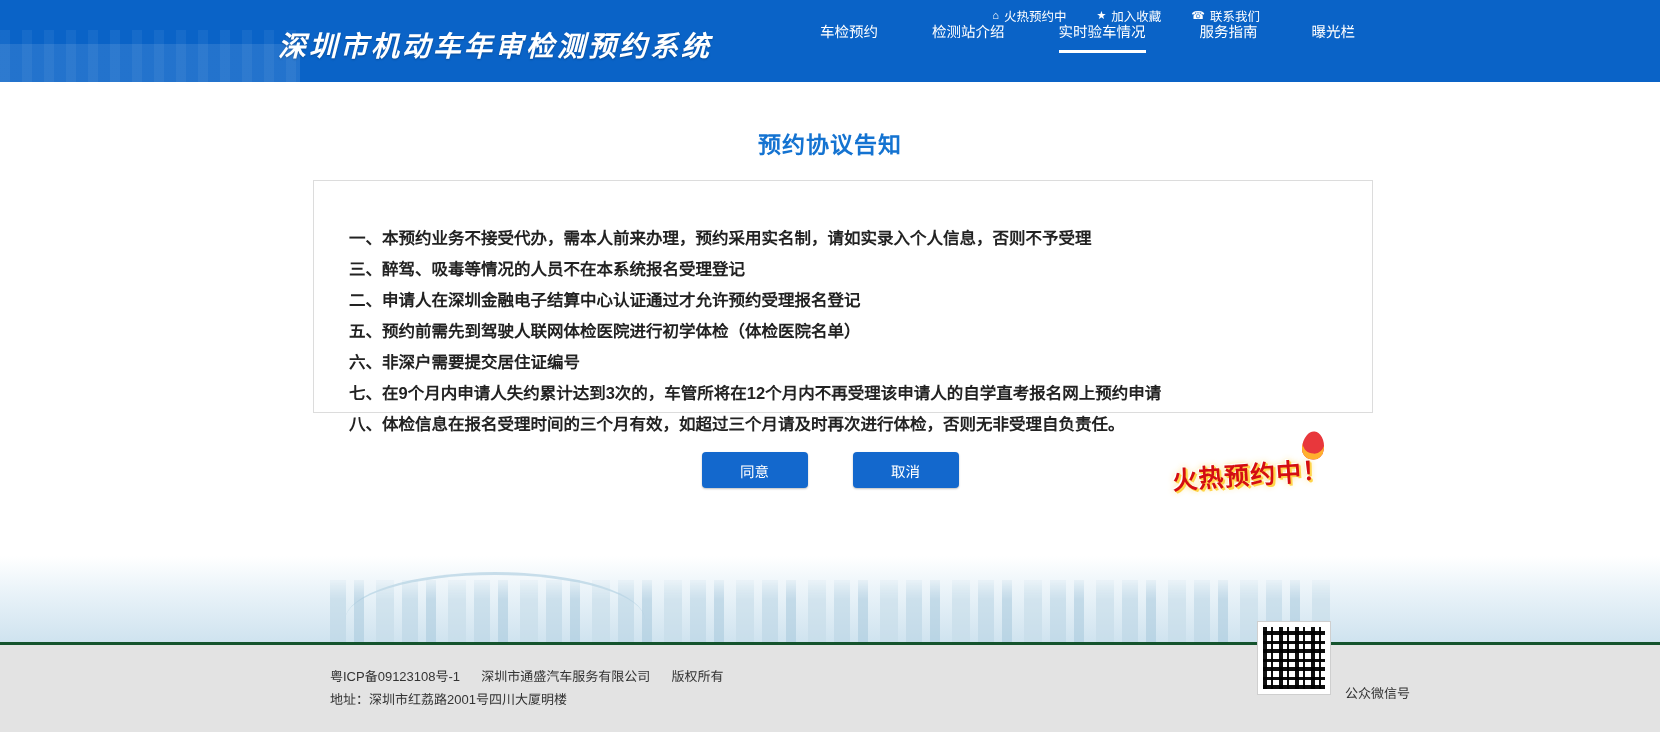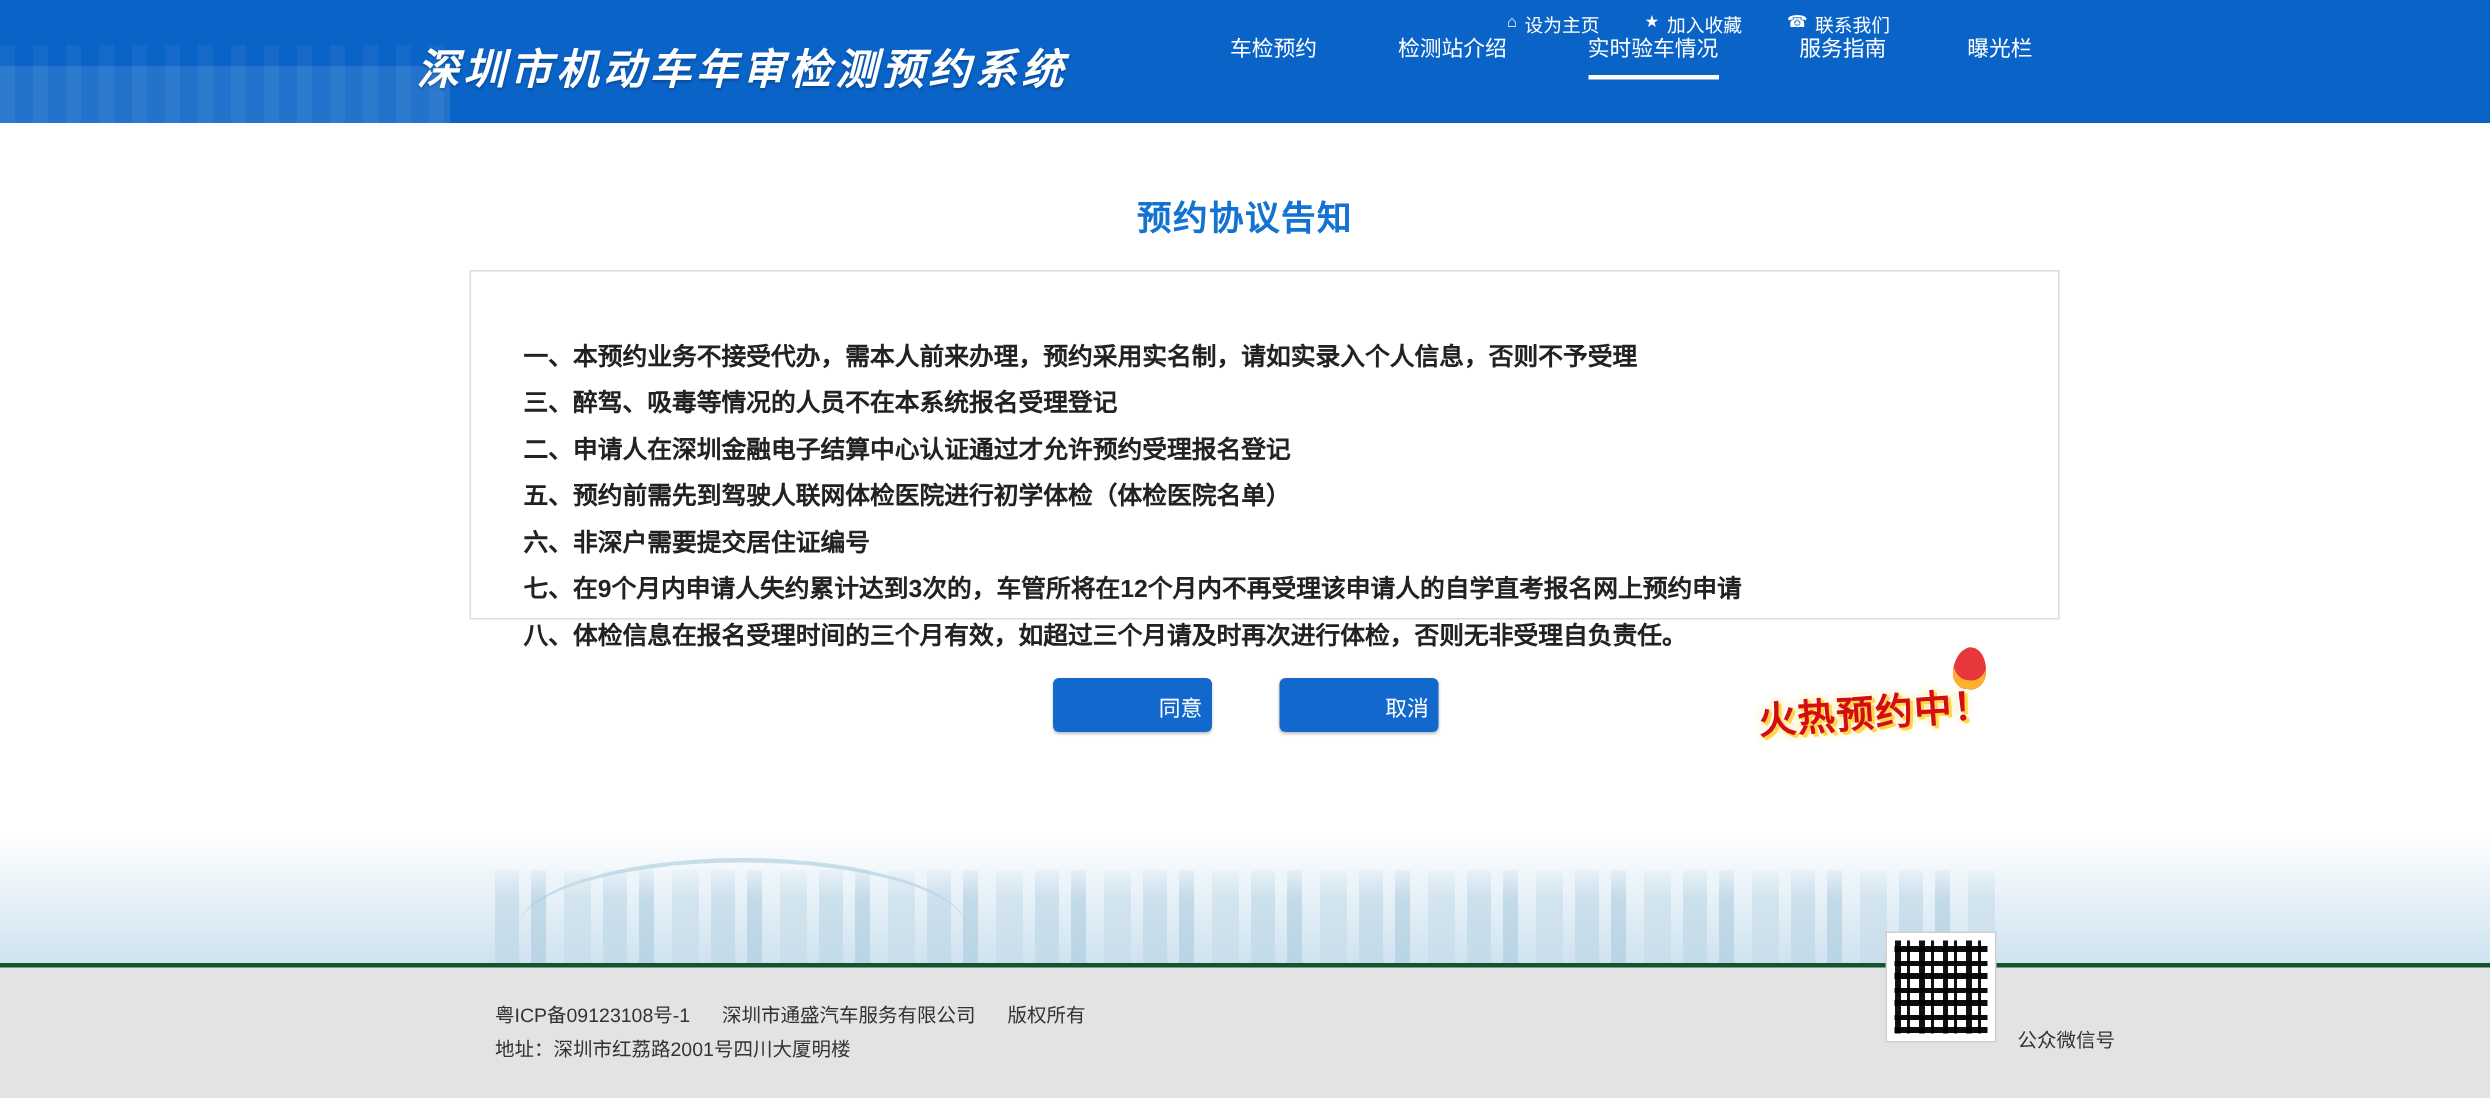--- a/index.html
+++ b/index.html
@@ -136,21 +136,20 @@
     width: 106px;
     height: 36px;
     border: none;
     border-radius: 4px;
     background: #1368cd;
     color: #ffffff;
     font-size: 14.5px;
     font-family: "Liberation Sans", "DejaVu Sans", sans-serif;
     cursor: pointer;
     box-shadow: 0 1px 2px rgba(0,0,0,.25);
-    text-align: right;
   }
   .btn + .btn { margin-left: 45px; }
 
   
   .skyline {
     position: absolute;
     left: 0; right: 0;
     bottom: 90px;
     height: 86px;
     background:
@@ -259,21 +258,21 @@
   }
 </style>
 </head>
 <body>
 
 <div class="header">
 
   <div class="topbar">
     <div class="util">
       <span class="ic">⌂</span>
-      <span>设为主页</span>
+      <span>火热预约中</span>
     </div>
     <div class="util">
       <span class="ic">★</span>
       <span>加入收藏</span>
     </div>
     <div class="util">
       <span class="ic">☎</span>
       <span>联系我们</span>
     </div>
   </div>

